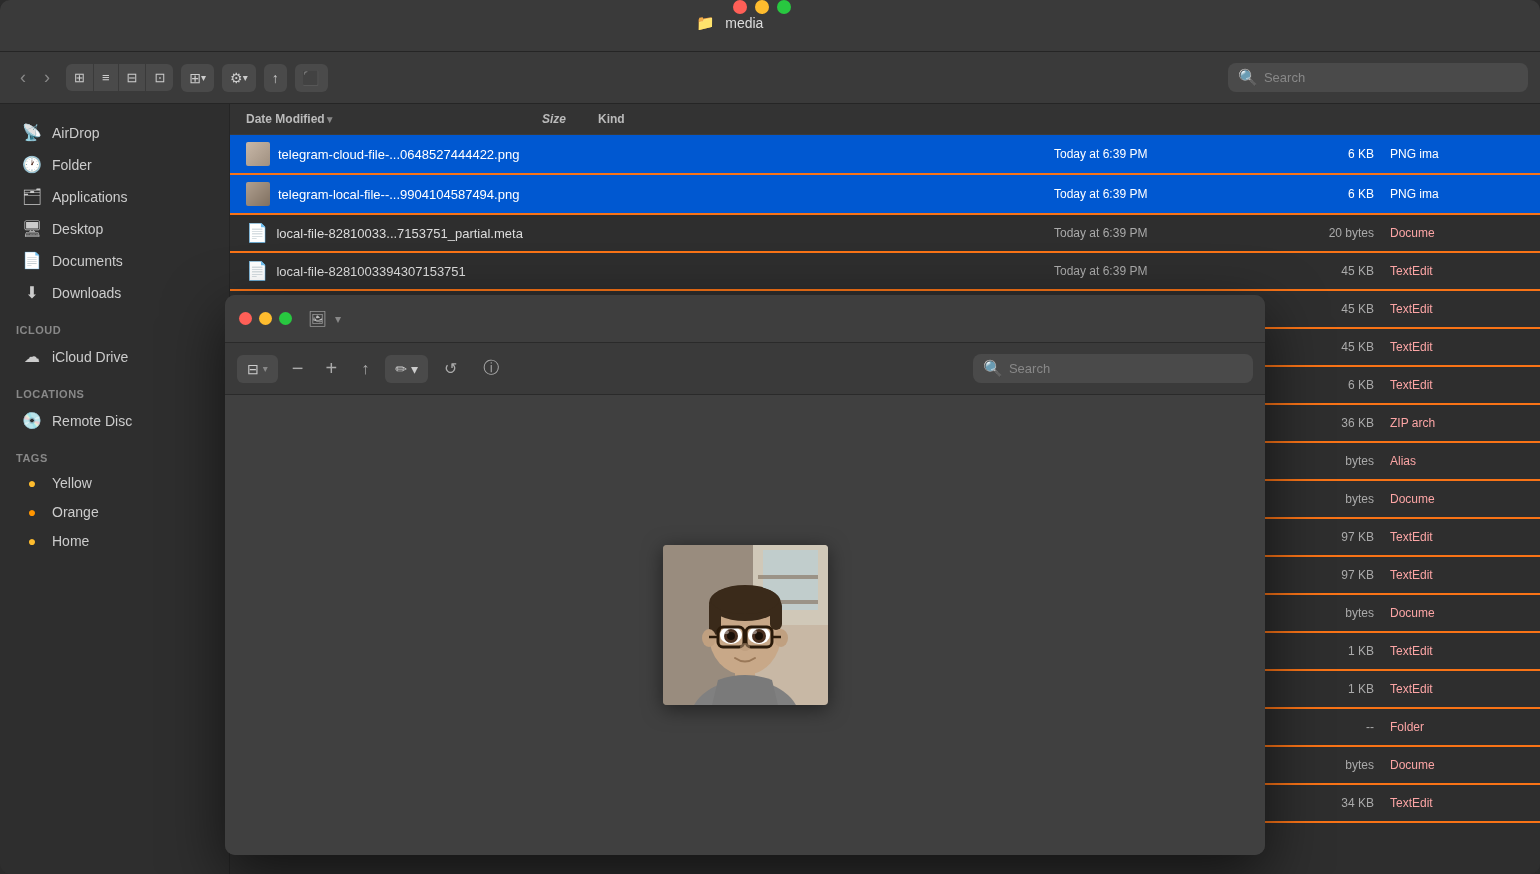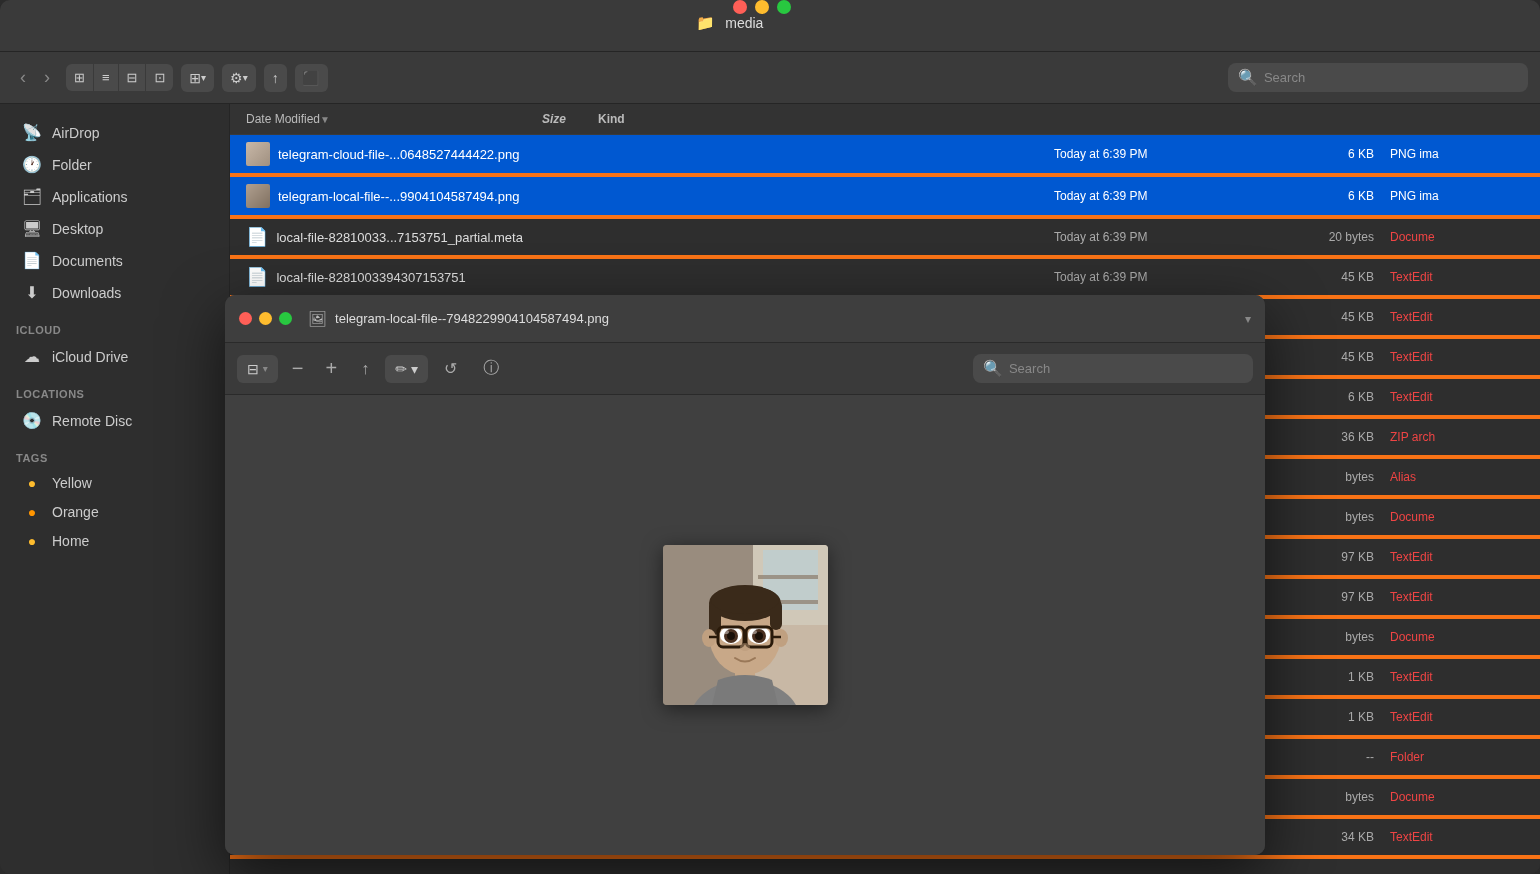--- a/index.html
+++ b/index.html
@@ -177,41 +177,41 @@
       display: flex;
       align-items: center;
       padding: 8px 16px;
       border-bottom: 1px solid #3a3a3a;
       background: #333;
       position: sticky;
       top: 0;
       z-index: 10;
     }
     .col-name { flex: 1; color: #bbb; font-size: 12px; font-weight: 600; }
-    .col-date { width: 200px; color: #bbb; font-size: 12px; font-weight: 400; display: flex; align-items: center; gap: 0; }
+    .col-date { width: 200px; color: #bbb; font-size: 12px; font-weight: 700; display: flex; align-items: center; gap: 0; }
     .col-size { width: 120px; text-align: right; color: #bbb; font-size: 12px; font-weight: 600; font-style: italic; }
     .col-kind { width: 150px; color: #bbb; font-size: 12px; font-weight: 600; padding-left: 32px; }
 
     .file-row {
       display: flex;
       align-items: center;
       padding: 7px 16px;
-      border-bottom: 4px solid #f97316;
+      border-bottom: 2px solid #f97316;
       cursor: pointer;
     }
     .file-row.selected { background: #0058d1; }
     .file-row.selected .file-name,
     .file-row.selected .file-date,
     .file-row.selected .file-size,
     .file-row.selected .file-kind { color: white; }
 
     .file-name { flex: 1; color: #ddd; font-size: 13px; display: flex; align-items: center; gap: 8px; }
     .file-date { width: 200px; color: #aaa; font-size: 12px; }
     .file-size { width: 120px; text-align: right; color: #aaa; font-size: 12px; }
-    .file-kind { width: 150px; color: #ef4444; font-size: 12px; padding-left: 16px; white-space: nowrap; overflow: hidden; text-overflow: ellipsis; }
+    .file-kind { width: 150px; color: #fca5a5; font-size: 12px; padding-left: 16px; white-space: nowrap; overflow: hidden; text-overflow: ellipsis; }
 
     
     .thumb-icon {
       width: 24px; height: 24px;
       border-radius: 2px;
       overflow: hidden;
       background: #888;
       flex-shrink: 0;
     }
     .thumb-icon-img {
@@ -665,21 +665,20 @@
 
 <div class="preview-window">
 
   <div class="preview-title-bar">
     <div class="preview-traffic-lights">
       <div class="preview-tl ptl-red"></div>
       <div class="preview-tl ptl-yellow"></div>
       <div class="preview-tl ptl-green"></div>
     </div>
     <span class="preview-file-icon">🖼</span>
-    <span class="preview-title-text">telegram-local-file--7948229904104587494.png</span>
     <span class="preview-chevron">▾</span>
   </div>
 
   <div class="preview-toolbar">
     <button class="preview-view-btn">
       <span>⊟</span>
       <span class="chevron">▾</span>
     </button>
     <button class="preview-zoom-btn">−</button>
     <button class="preview-zoom-btn">+</button>

